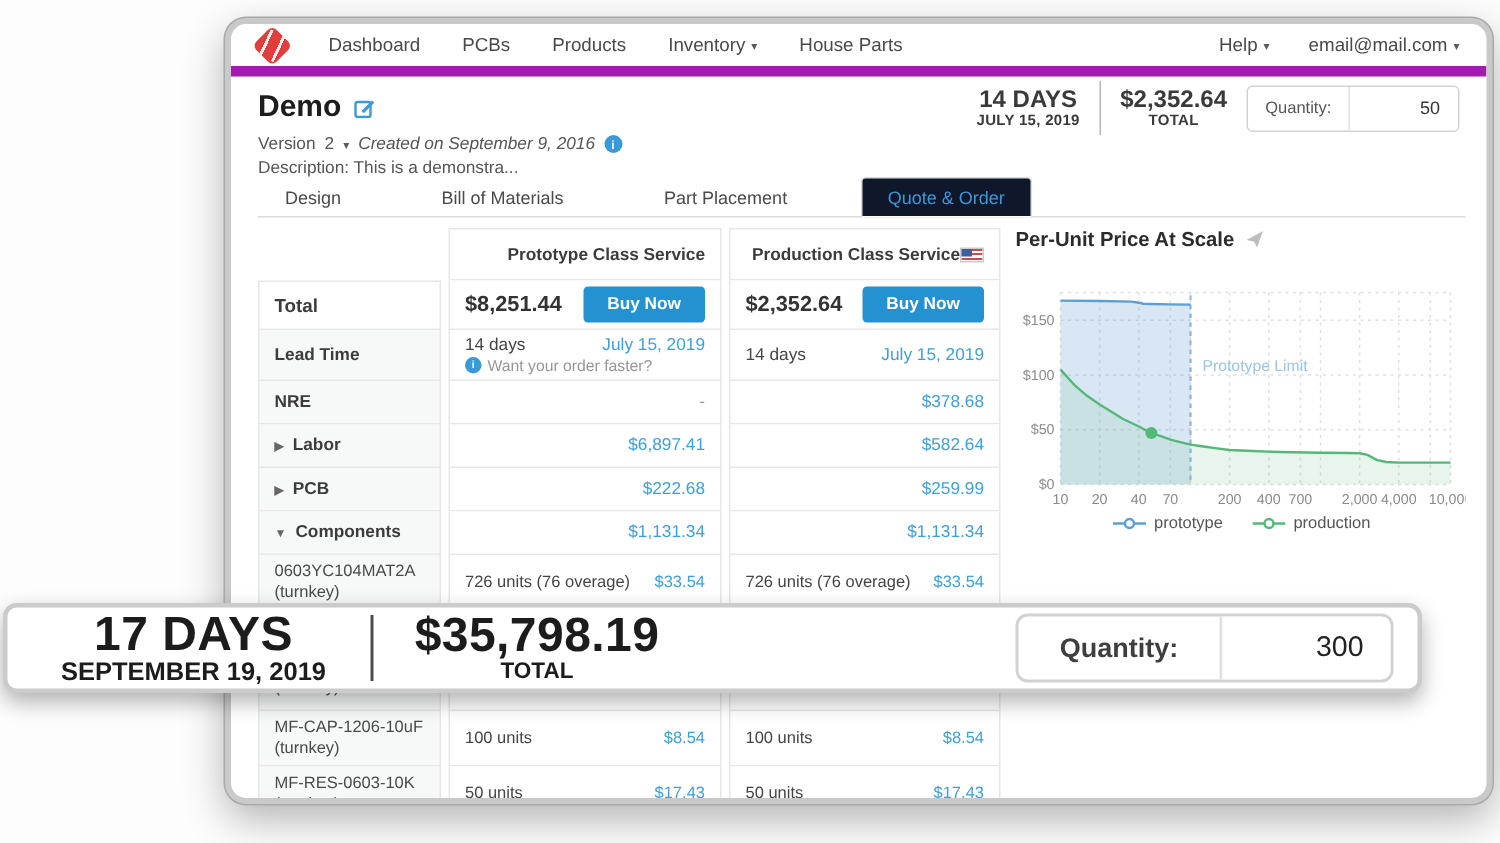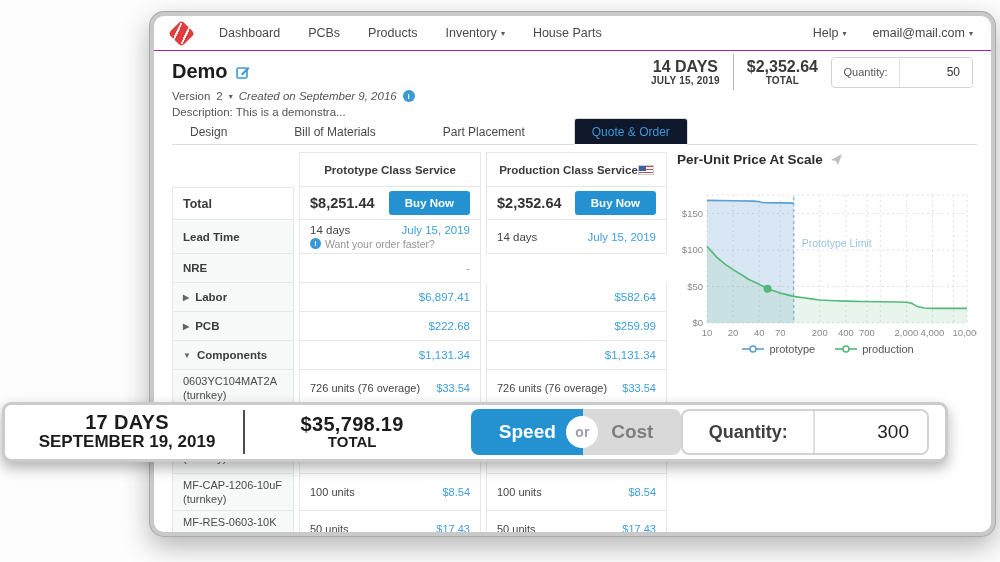--- a/index.html
+++ b/index.html
@@ -4,21 +4,21 @@
 <style>
   * { margin:0; padding:0; box-sizing:border-box; font-family:"Liberation Sans",sans-serif; }
   html,body { width:1000px; height:562px; background:#fdfdfd; position:relative; overflow:hidden; }
 
   
   .window { position:absolute; left:150px; top:12px; width:845px; height:524px;
     background:#fff; border:4px solid #c9c9c9; border-radius:14px;
     box-shadow:0 0 0 1px #a9a9a9, 0 10px 28px rgba(0,0,0,.30); overflow:hidden; }
 
   
-  .nav { height:35px; border-bottom:1px solid #a21caf; display:flex; align-items:center; padding:0 18px; gap:28px; }
+  .nav { height:35px; border-bottom:7px solid #a21caf; display:flex; align-items:center; padding:0 18px; gap:28px; }
   .logo { width:19px; height:19px; background:#e23d3d; border-radius:4px; transform:rotate(45deg); position:relative; overflow:hidden; }
   .logo::after { content:""; position:absolute; inset:0;
     background:repeating-linear-gradient(90deg, transparent 0 4px, #fff 4px 6px, transparent 6px 9px);
     opacity:.9; transform:rotate(-20deg); }
   .nav-item { font-size:12.5px; color:#494949; display:flex; align-items:center; gap:4px; cursor:default; }
   .caret { font-size:8px; color:#5a5a5a; }
   .nav-right { margin-left:auto; display:flex; gap:26px; }
 
   
   .page-header { position:absolute; left:18px; top:44px; }
@@ -44,21 +44,21 @@
   .tabbar { position:absolute; left:18px; top:102px; right:14px; display:flex; border-bottom:1px solid #dcdcdc; height:27px;gap:31px; }
   .tab { padding:6px 17px 5px; font-size:12px; color:#4a4a4a; border:1px solid transparent; margin-bottom:-1px; border-radius:3px 3px 0 0; }
   .tab.active { color:#3a99d8; background:#0f172a; border-color:#dcdcdc #dcdcdc #fff #dcdcdc; }
 
   
   .qt { position:absolute; left:18px; top:136px; width:495px; font-size:11.5px; color:#444; }
   .qrow { display:grid; grid-template-columns:122px 182px 181px; column-gap:5px; }
   .cell { border:1px solid #e7e7e7; border-top:none; background:#fff; padding:0 10px; display:flex; align-items:center; }
   .lab { background:#f7f8f8; font-weight:bold; color:#3c3c3c; font-size:11.5px; }
   .r-head { height:35px; }
-  .r-head .cell { border-top:1px solid #e7e7e7; font-weight:bold; font-size:11.5px; color:#3c3c3c; justify-content:center; }
+  .r-head .cell { border-top:1px solid #e7e7e7; font-weight:bold; font-size:11.5px; color:#3c3c3c; justify-content:flex-end; }
   .r-head .ghost { border:none; background:transparent; }
   .flag { width:16px; height:10px; position:relative; display:inline-block;
     background:repeating-linear-gradient(#c94b4b 0 1.4px, #fff 1.4px 2.9px); border:0.5px solid #ccc; }
   .flag::after { content:""; position:absolute; left:0; top:0; width:7px; height:5.5px; background:#3c5f9e; }
   .r-total { height:33px; }
   .r-total .lab { background:#fff; border-top:1px solid #e7e7e7; font-size:12.5px; }
   .r-total .val { justify-content:space-between; font-size:14.5px; font-weight:bold; color:#333; }
   .buy-btn { background:#2492d1; color:#fff; font-size:11.5px; font-weight:bold; border:none; border-radius:3px;
     padding:6px 16px; cursor:pointer; }
   .r-lead { height:34px; }
@@ -88,21 +88,21 @@
   .ytick { fill:#8a8a8a; font-size:9.5px; text-anchor:end; }
   .xtick { fill:#8a8a8a; font-size:9.5px; text-anchor:middle; }
   .legend { display:flex; justify-content:center; gap:20px; margin-top:2px; font-size:11px; color:#555; align-items:center; }
   .legend-item { display:flex; align-items:center; gap:5px; }
 
   
   .callout { position:absolute; left:2px; top:402px; width:946px; height:60px; z-index:50;
     background:#fff; border:3px solid #cbcbcb; border-radius:9px; box-shadow:0 6px 14px rgba(0,0,0,.30);
     display:flex; align-items:center; padding:0 10px; }
   .co-days { width:228px; text-align:center; }
-  .co-big { font-size:20px; font-weight:bold; color:#1c1c1c; line-height:1.02; letter-spacing:.3px; }
+  .co-big { font-size:32px; font-weight:bold; color:#1c1c1c; line-height:1.02; letter-spacing:.3px; }
   .co-small { font-size:17px; font-weight:bold; color:#1c1c1c; line-height:1.1; }
   .co-sep { width:2px; height:44px; background:#4c4c4c; margin:0 4px; }
   .co-total { width:210px; text-align:center; }
   .co-total .co-small { font-size:15px; }
   .toggle { position:relative; display:flex; margin-left:16px; }
   .tg-speed { width:112px; height:46px; background:#2492d1; border:none; border-radius:8px 0 0 8px;
     color:#fff; font-size:19px; font-weight:bold; cursor:pointer; }
   .tg-cost { width:98px; height:46px; background:#d9d9d9; border:none; border-radius:0 8px 8px 0;
     color:#7e7e7e; font-size:19px; font-weight:bold; cursor:pointer; }
   .tg-or { position:absolute; left:95px; top:7px; width:32px; height:32px; border-radius:50%; background:#fff;
@@ -231,20 +231,23 @@
         <div class="lead-line1">
             <span>14 days</span>
             <span class="date-link">July 15, 2019</span>
           </div>
       </div>
     </div>
     <div class="qrow r-sec" style="height:29px">
       <div class="cell lab">NRE</div>
       <div class="cell val">
           <span class="dash">-</span>
+        </div>
+      <div class="cell val">
+          <span>$378.68</span>
         </div>
     </div>
     <div class="qrow r-sec">
       <div class="cell lab">
           <span class="chev">▶</span>
           <span>Labor</span>
         </div>
       <div class="cell val">
           <span>$6,897.41</span>
         </div>
@@ -400,22 +403,17 @@
 <div class="callout">
   <div class="co-days">
     <div class="co-big">17 DAYS</div>
     <div class="co-small">SEPTEMBER 19, 2019</div>
   </div>
   <div class="co-sep"></div>
   <div class="co-total">
     <div class="co-big">$35,798.19</div>
     <div class="co-small">TOTAL</div>
   </div>
-  <div class="toggle">
-    <button class="tg-speed">Speed</button>
-    <button class="tg-cost">Cost</button>
-    <div class="tg-or">or</div>
-  </div>
   <div class="co-qty">
     <div class="lbl">Quantity:</div>
     <input value="300" style="">
   </div>
 </div>
 
 </body></html>

